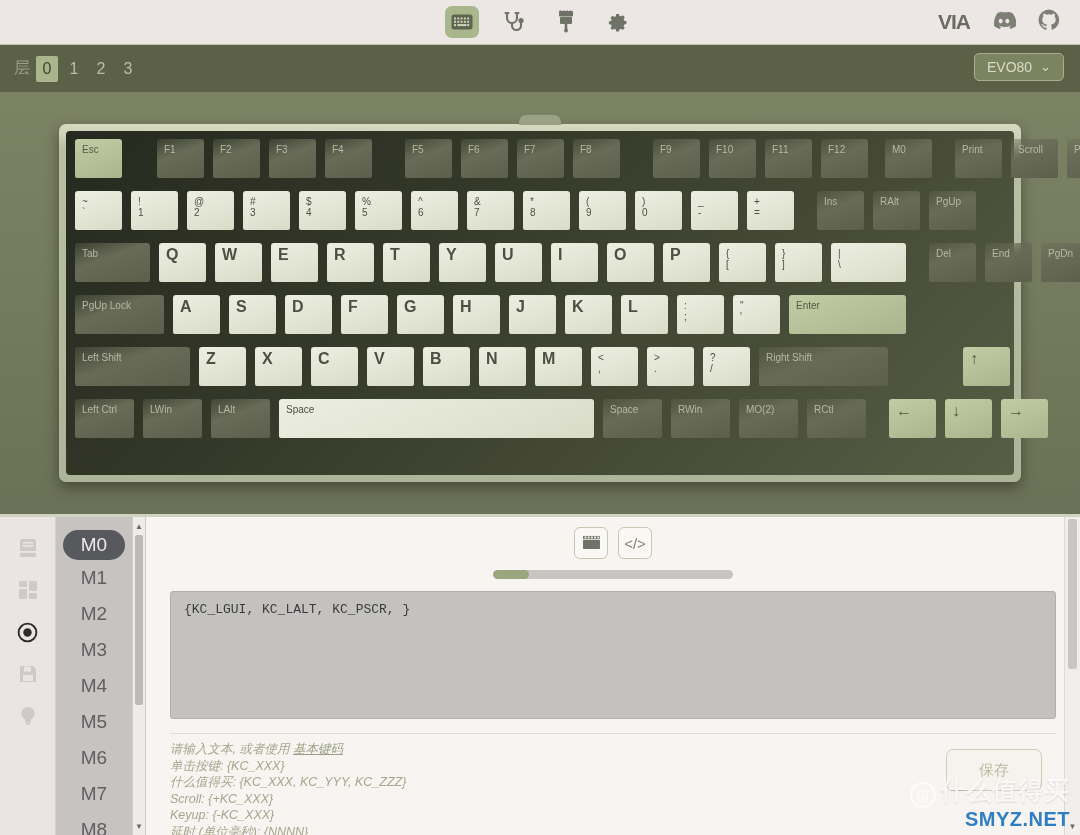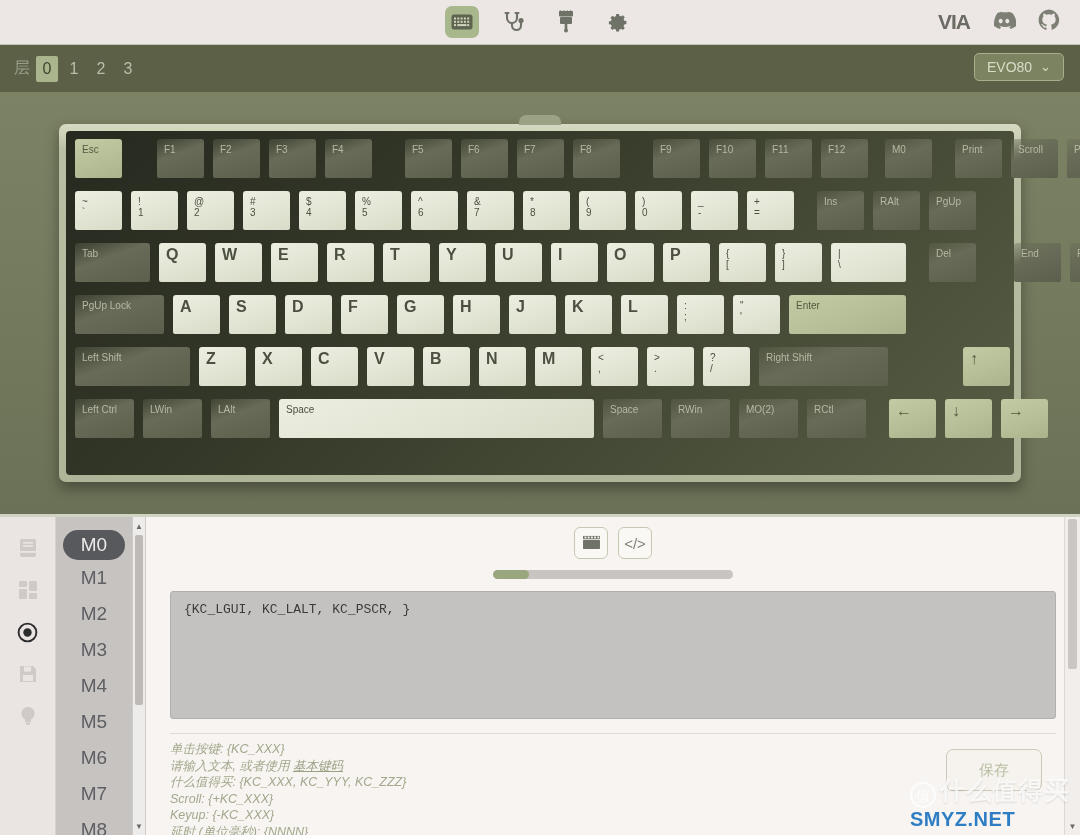--- a/index.html
+++ b/index.html
@@ -583,21 +583,21 @@
             <div class="cap"></div>
             <div class="lbl">|
 \</div>
           </div>
           <div class="gap" style="width: 14px;"></div>
           <div class="key k-dark" style="width: 52px;">
             <div class="skirt"></div>
             <div class="cap"></div>
             <div class="lbl">Del</div>
           </div>
-          <div class="key k-dark" style="width: 52px; margin-left: 29px;">
+          <div class="key k-dark" style="width: 52px;">
             <div class="skirt"></div>
             <div class="cap"></div>
             <div class="lbl">End</div>
           </div>
           <div class="key k-dark" style="width: 52px;">
             <div class="skirt"></div>
             <div class="cap"></div>
             <div class="lbl">PgDn</div>
           </div>
         </div>
@@ -884,35 +884,35 @@
 
     <div id="prog-wrap">
       <div id="prog-fill" style="width: 15%;"></div>
     </div>
 
     <textarea id="macro-text" spellcheck="false" style="">{KC_LGUI, KC_LALT, KC_PSCR, }</textarea>
 
     <div id="hint-sep"></div>
 
     <div id="hints">
-      <div>单击按键: {KC_XXX}</div>
       <div>
         <span>请输入文本, 或者使用 </span><a>基本键码</a>
       </div>
+      <div>单击按键: {KC_XXX}</div>
       <div>什么值得买: {KC_XXX, KC_YYY, KC_ZZZ}</div>
       <div>Scroll: {+KC_XXX}</div>
       <div>Keyup: {-KC_XXX}</div>
       <div>延时 (单位毫秒): {NNNN}</div>
     </div>
 
     <div id="save-btn">保存</div>
 
     <div id="right-scroll">
       <div id="right-thumb"></div>
       <div class="sb-arrow down" style="font-size:8px;color:#6a6866;">▼</div>
     </div>
 
     <div id="wm">
       <div><span class="circ">值</span><span class="cn">什么值得买</span></div>
-      <div style="text-align:left"><span class="net">SMYZ.NET</span></div>
+      <div style="text-align:right"><span class="net">SMYZ.NET</span></div>
     </div>
   </div>
 </div>
 
 </body></html>

